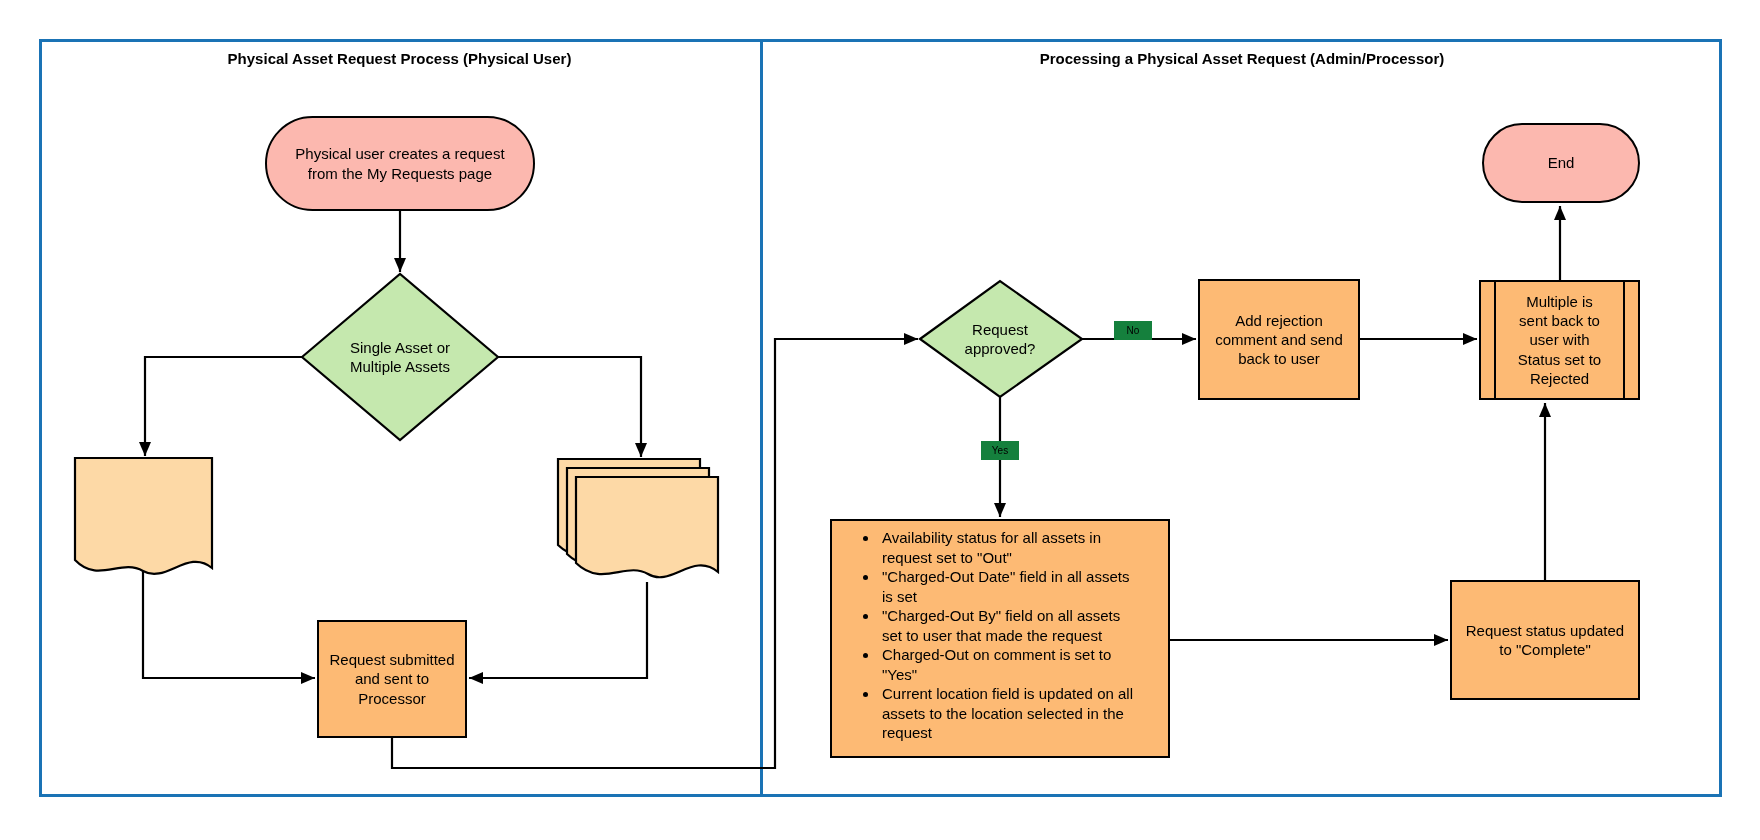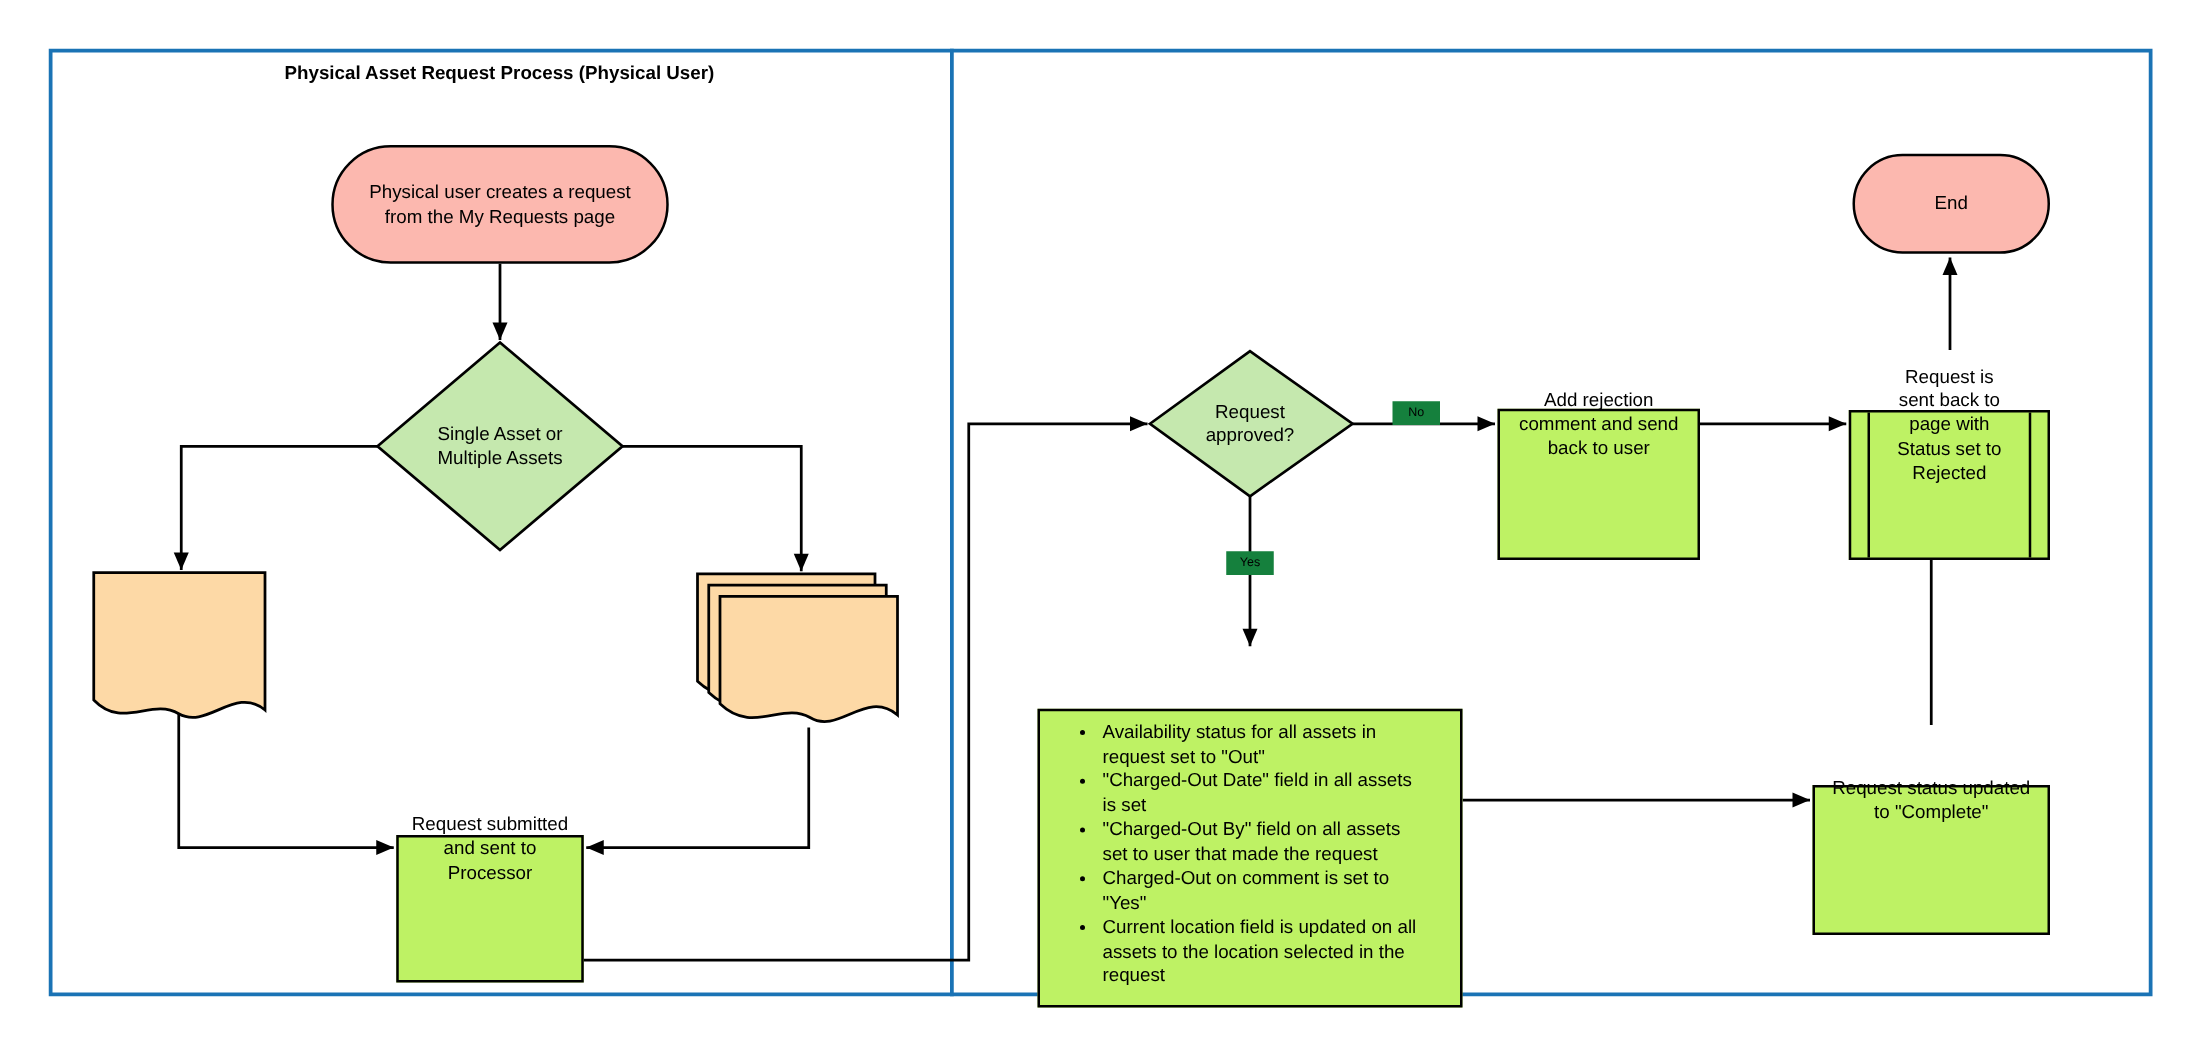--- a/index.html
+++ b/index.html
@@ -6,39 +6,40 @@
   #canvas {
     position:relative; width:1760px; height:840px; background:#ffffff;
     font-family:"Liberation Sans", sans-serif; color:#000; overflow:hidden;border-radius:32px;
   }
   .panel-border { position:absolute; border:3px solid #1a73b5; box-sizing:border-box; background:transparent; }
   .panel-divider { position:absolute; background:#1a73b5; }
   .panel-title { position:absolute; text-align:center; font-size:15px; font-weight:bold; }
   svg.layer { position:absolute; left:0; top:0; }
   .shape { position:absolute; box-sizing:border-box; border:2px solid #000; }
   .terminator { background:#fcb8af; border-radius:48px; }
-  .process { background:#bef264;margin-top:48px; }
+  .process { background:#fdba74; }
   .shape-label {
     position:absolute; display:flex; align-items:center; justify-content:center;
     text-align:center; font-size:15px; line-height:1.27; box-sizing:border-box;
   }
   .edge-label { position:absolute; background:#15803d; font-size:10px; text-align:center; line-height:19px; }
   .predef-bar { position:absolute; top:0; bottom:0; width:2px; background:#000; }
   .action-list { margin:0; padding:7px 10px 6px 47px; text-align:left; font-size:15px; line-height:19.5px; box-sizing:border-box; }
   .action-list li { padding-left:3px; max-width:256px; }
 </style>
 </head>
 <body>
 
 <div id="canvas">
 
   <div class="panel-border" style="left:39px; top:39px; width:1683px; height:758px;"></div>
   <div class="panel-divider" style="left:760px; top:39px; width:3px; height:758px;"></div>
 
   <div class="panel-title" style="left:39px; top:50px; width:721px;">Physical Asset Request Process (Physical User)</div>
+  <div class="panel-title" style="left:762px; top:50px; width:960px;">Processing a Physical Asset Request (Admin/Processor)</div>
 
   <svg class="layer" width="1760" height="840" viewBox="0 0 1760 840">
     <defs>
       <marker id="arrow" markerUnits="userSpaceOnUse" markerWidth="16" markerHeight="14" viewBox="0 0 16 14" refX="15" refY="7" orient="auto">
         <path d="M1,1 L15,7 L1,13 Z" fill="#000"></path>
       </marker>
     </defs>
 
     <path d="M400,211 L400,272" stroke="#000" stroke-width="2.2" fill="none" marker-end="url(#arrow)"></path>
     <path d="M302,357 L145,357 L145,456" stroke="#000" stroke-width="2.2" fill="none" marker-end="url(#arrow)"></path>
@@ -80,21 +81,21 @@
   <div class="edge-label" style="left:1114px; top:321px; width:38px; height:19px;">No</div>
   <div class="edge-label" style="left:981px; top:441px; width:38px; height:19px;">Yes</div>
 
   <div class="shape process" style="left:1198px; top:279px; width:162px; height:121px;"></div>
   <div class="shape-label" style="left:1198px; top:279px; width:162px; height:121px; padding:14px 15px;">Add rejection comment and send back to user</div>
 
   <div class="shape process" style="left:1479px; top:280px; width:161px; height:120px;">
     <div class="predef-bar" style="left:13px;"></div>
     <div class="predef-bar" style="right:13px;"></div>
   </div>
-  <div class="shape-label" style="left:1496px; top:280px; width:127px; height:120px; padding:0 15px;">Request is sent back to page with Status set to Rejected</div>
+  <div class="shape-label" style="left:1496px; top:280px; width:127px; height:120px; padding:0 15px;">Multiple is sent back to user with Status set to Rejected</div>
 
   <div class="shape terminator" style="left:1482px; top:123px; width:158px; height:80px; border-radius:40px;"></div>
   <div class="shape-label" style="left:1482px; top:123px; width:158px; height:80px;">End</div>
 
   <div class="shape process" style="left:830px; top:519px; width:340px; height:239px;">
     <ul class="action-list">
       <li>Availability status for all assets in request set to "Out"</li>
       <li>"Charged-Out Date" field in all assets is set</li>
       <li>"Charged-Out By" field on all assets set to user that made the request</li>
       <li>Charged-Out on comment is set to "Yes"</li>

